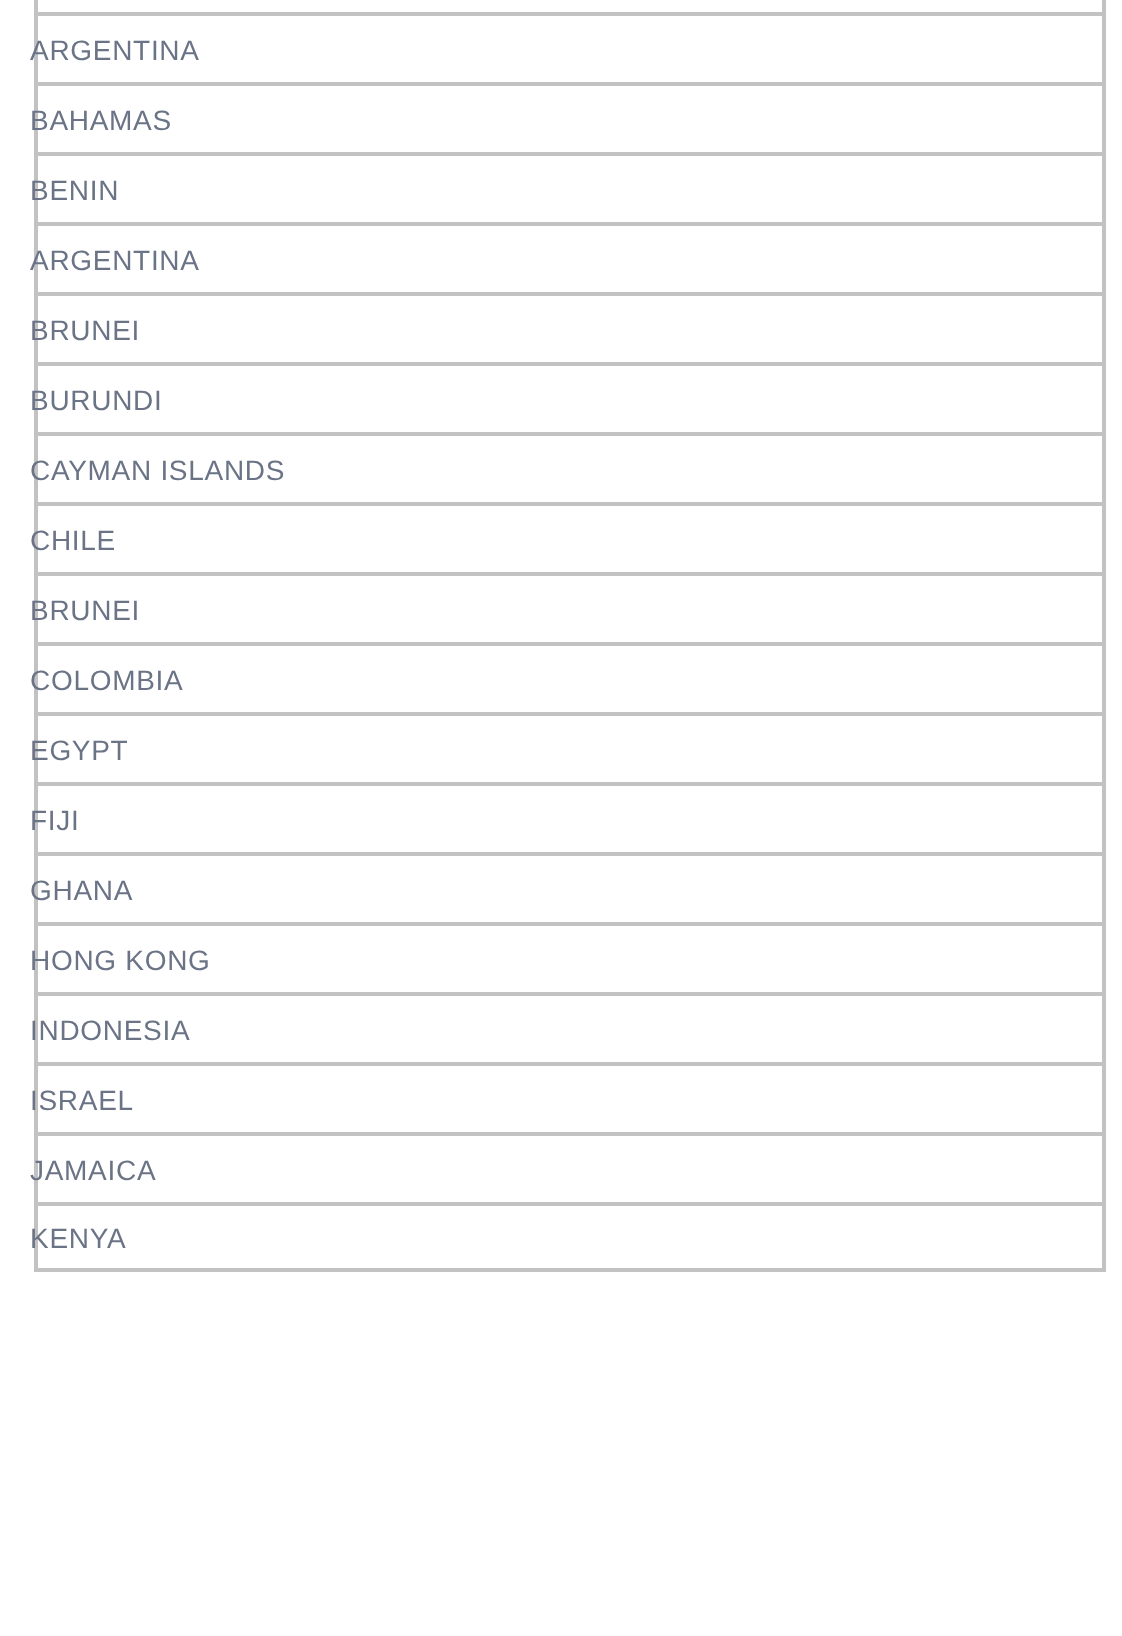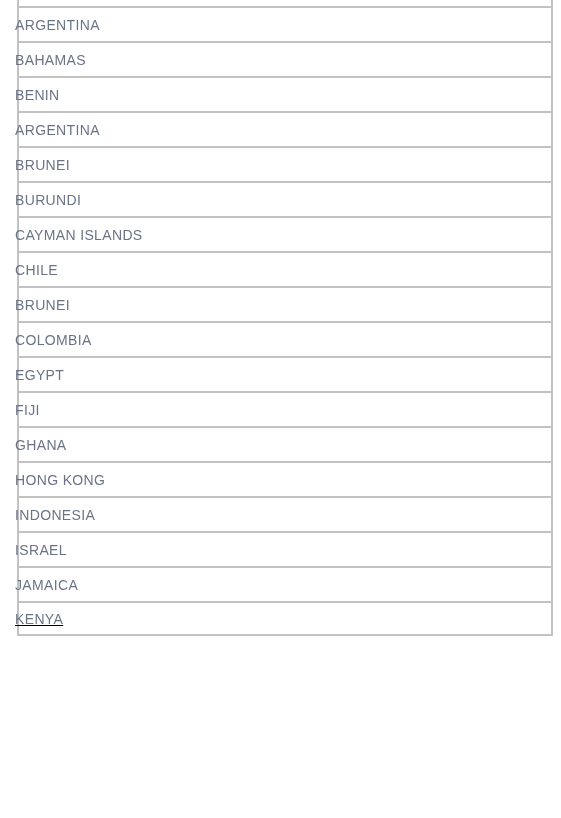--- a/index.html
+++ b/index.html
@@ -37,21 +37,20 @@
     height: 35px;
     background: #ffffff;
     border-top: 2px solid #c2c2c2;
     display: flex;
     align-items: center;
     padding-left: 0;
   }
 
   .list-row:last-child {
     border-bottom: 2px solid #c2c2c2;
-    text-decoration: underline;
   }
 
   .row-label {
     font-size: 14px;
     line-height: 1;
     letter-spacing: 0.35px;
     color: #6b7486;
     font-family: "Liberation Sans", sans-serif;
     padding-left: 0px;
     white-space: nowrap;

